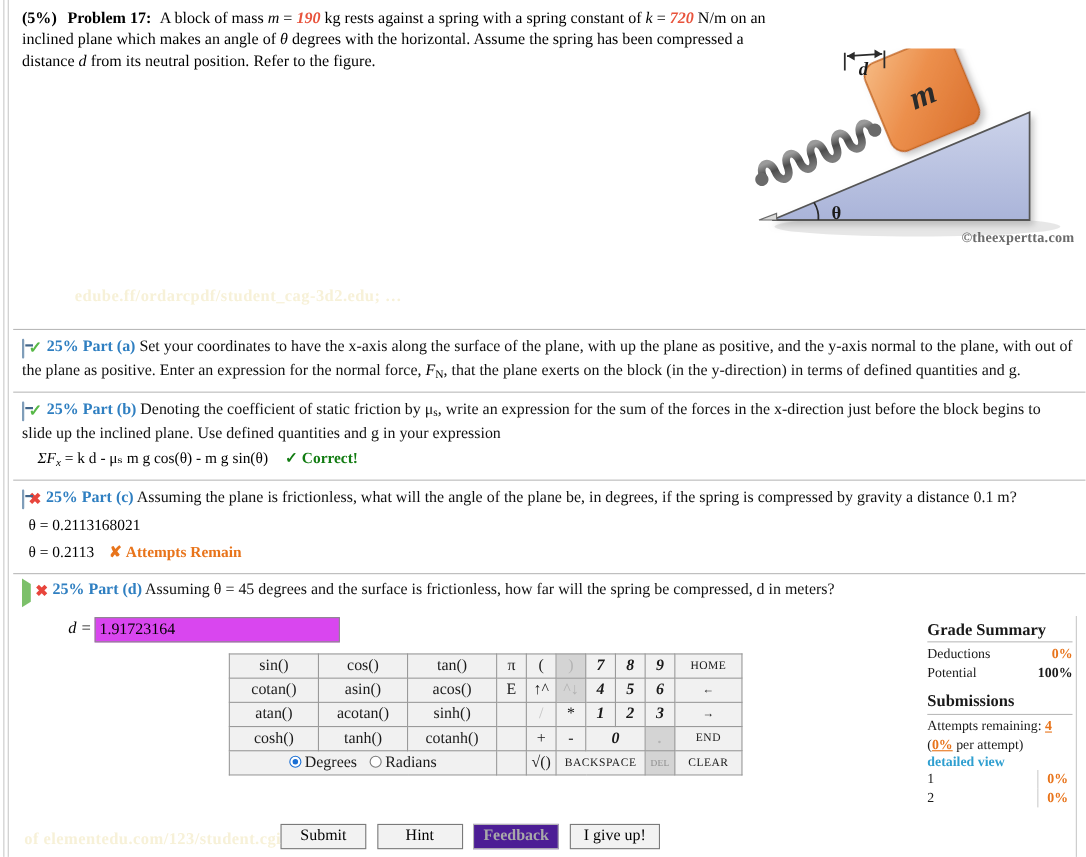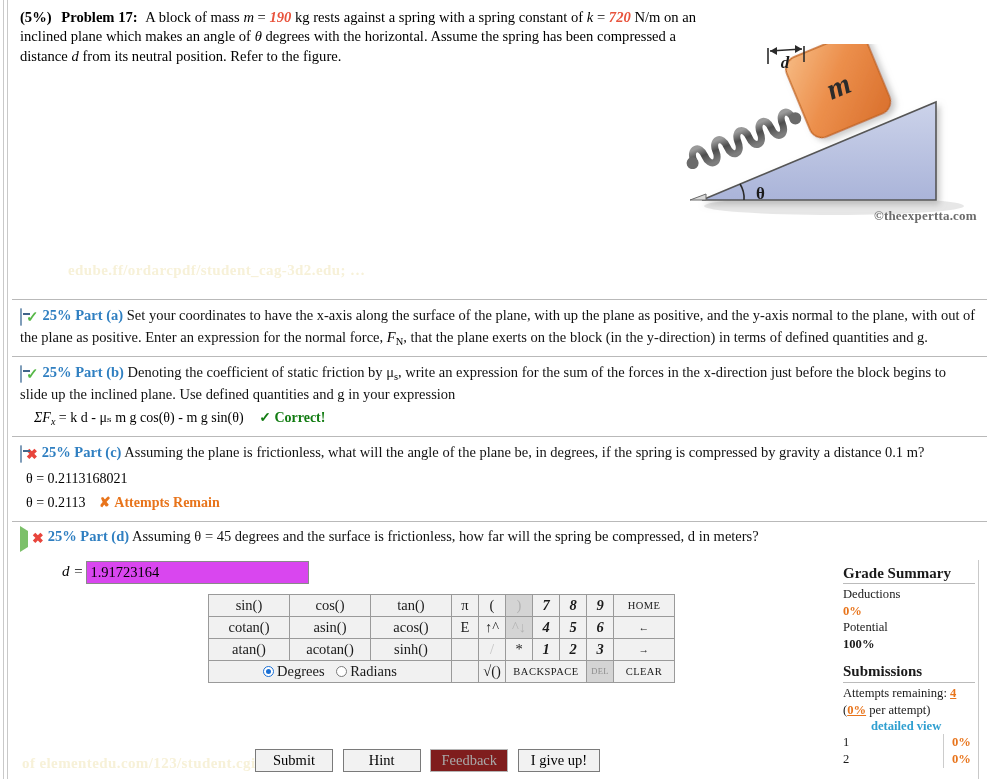--- a/index.html
+++ b/index.html
@@ -139,34 +139,34 @@
     display:inline-block;
     width:78px;height:23px;line-height:21px;
     border:1px solid #7a7a7a;
     background:#f2f2f2;
     text-align:center;
     font-family:"Liberation Serif",serif;font-size:14.5px;
     margin-right:6px;
     box-sizing:border-box;
     cursor:pointer;
   }
-  .btn.disabled{background:#7f1d1d;color:#a9a9a9;border-color:#b5b5b5;cursor:default;}
+  .btn.disabled{background:#4c1d95;color:#a9a9a9;border-color:#b5b5b5;cursor:default;font-weight:bold;}
 
   
   .sidebar{
     position:absolute;left:843px;top:565px;width:132px;
     font-family:"Liberation Serif",serif;font-size:12.6px;color:#1a1a1a;
   }
   .sb-title{font-weight:bold;font-size:15px;margin-bottom:1px;}
   .sb-rule{border-top:1px solid #bbb;margin:1px 0 2px 0;}
-  .sb-row{display:flex;justify-content:space-between;line-height:1.32;flex-direction:column;}
+  .sb-row{display:flex;justify-content:space-between;line-height:1.32;}
   .orange{color:#e8741b;font-weight:bold;}
   .bold{font-weight:bold;}
   .sb-gap{height:11px;}
-  .link{color:#2f9fd0;font-weight:bold;text-decoration:none;cursor:pointer;margin-left:28px;}
+  .link{color:#2f9fd0;font-weight:bold;text-decoration:none;cursor:pointer;}
   .underline{text-decoration:underline;}
   .sb-sub-rule{border-top:1px solid #bbb;margin:2px 0 2px 0;}
   .sb-att{line-height:1.32;}
   .sb-hist{display:flex;justify-content:space-between;line-height:1.35;border-left:0;}
   .sb-hist .hv{color:#e8741b;font-weight:bold;padding-left:8px;border-left:1px solid #ccc;width:32px;text-align:left;box-sizing:border-box;}
   .sidebar-divider{position:absolute;left:978px;top:560px;width:1px;height:219px;background:#c9c9c9;}
 
   
   .wm{
     position:absolute;white-space:nowrap;
@@ -320,20 +320,31 @@
         <td class="fn">sinh()</td>
         <td class="sm blank"></td>
         <td class="sm gray-txt">/</td>
         <td class="sm">*</td>
         <td class="num">1</td>
         <td class="num">2</td>
         <td class="num">3</td>
         <td class="nav">→</td>
       </tr>
       <tr>
+        <td class="fn">cosh()</td>
+        <td class="fn">tanh()</td>
+        <td class="fn">cotanh()</td>
+        <td class="sm blank"></td>
+        <td class="sm">+</td>
+        <td class="sm">-</td>
+        <td class="num" colspan="2">0</td>
+        <td class="num dis">.</td>
+        <td class="nav">END</td>
+      </tr>
+      <tr>
         <td class="radio-row" colspan="3">
           <label><span class="rb on"></span><span>Degrees</span></label>
           <label><span class="rb"></span><span>Radians</span></label>
         </td>
         <td class="sm blank"></td>
         <td class="sm">√()</td>
         <td class="bksp" colspan="3">BACKSPACE</td>
         <td class="del">DEL</td>
         <td class="nav">CLEAR</td>
       </tr>

